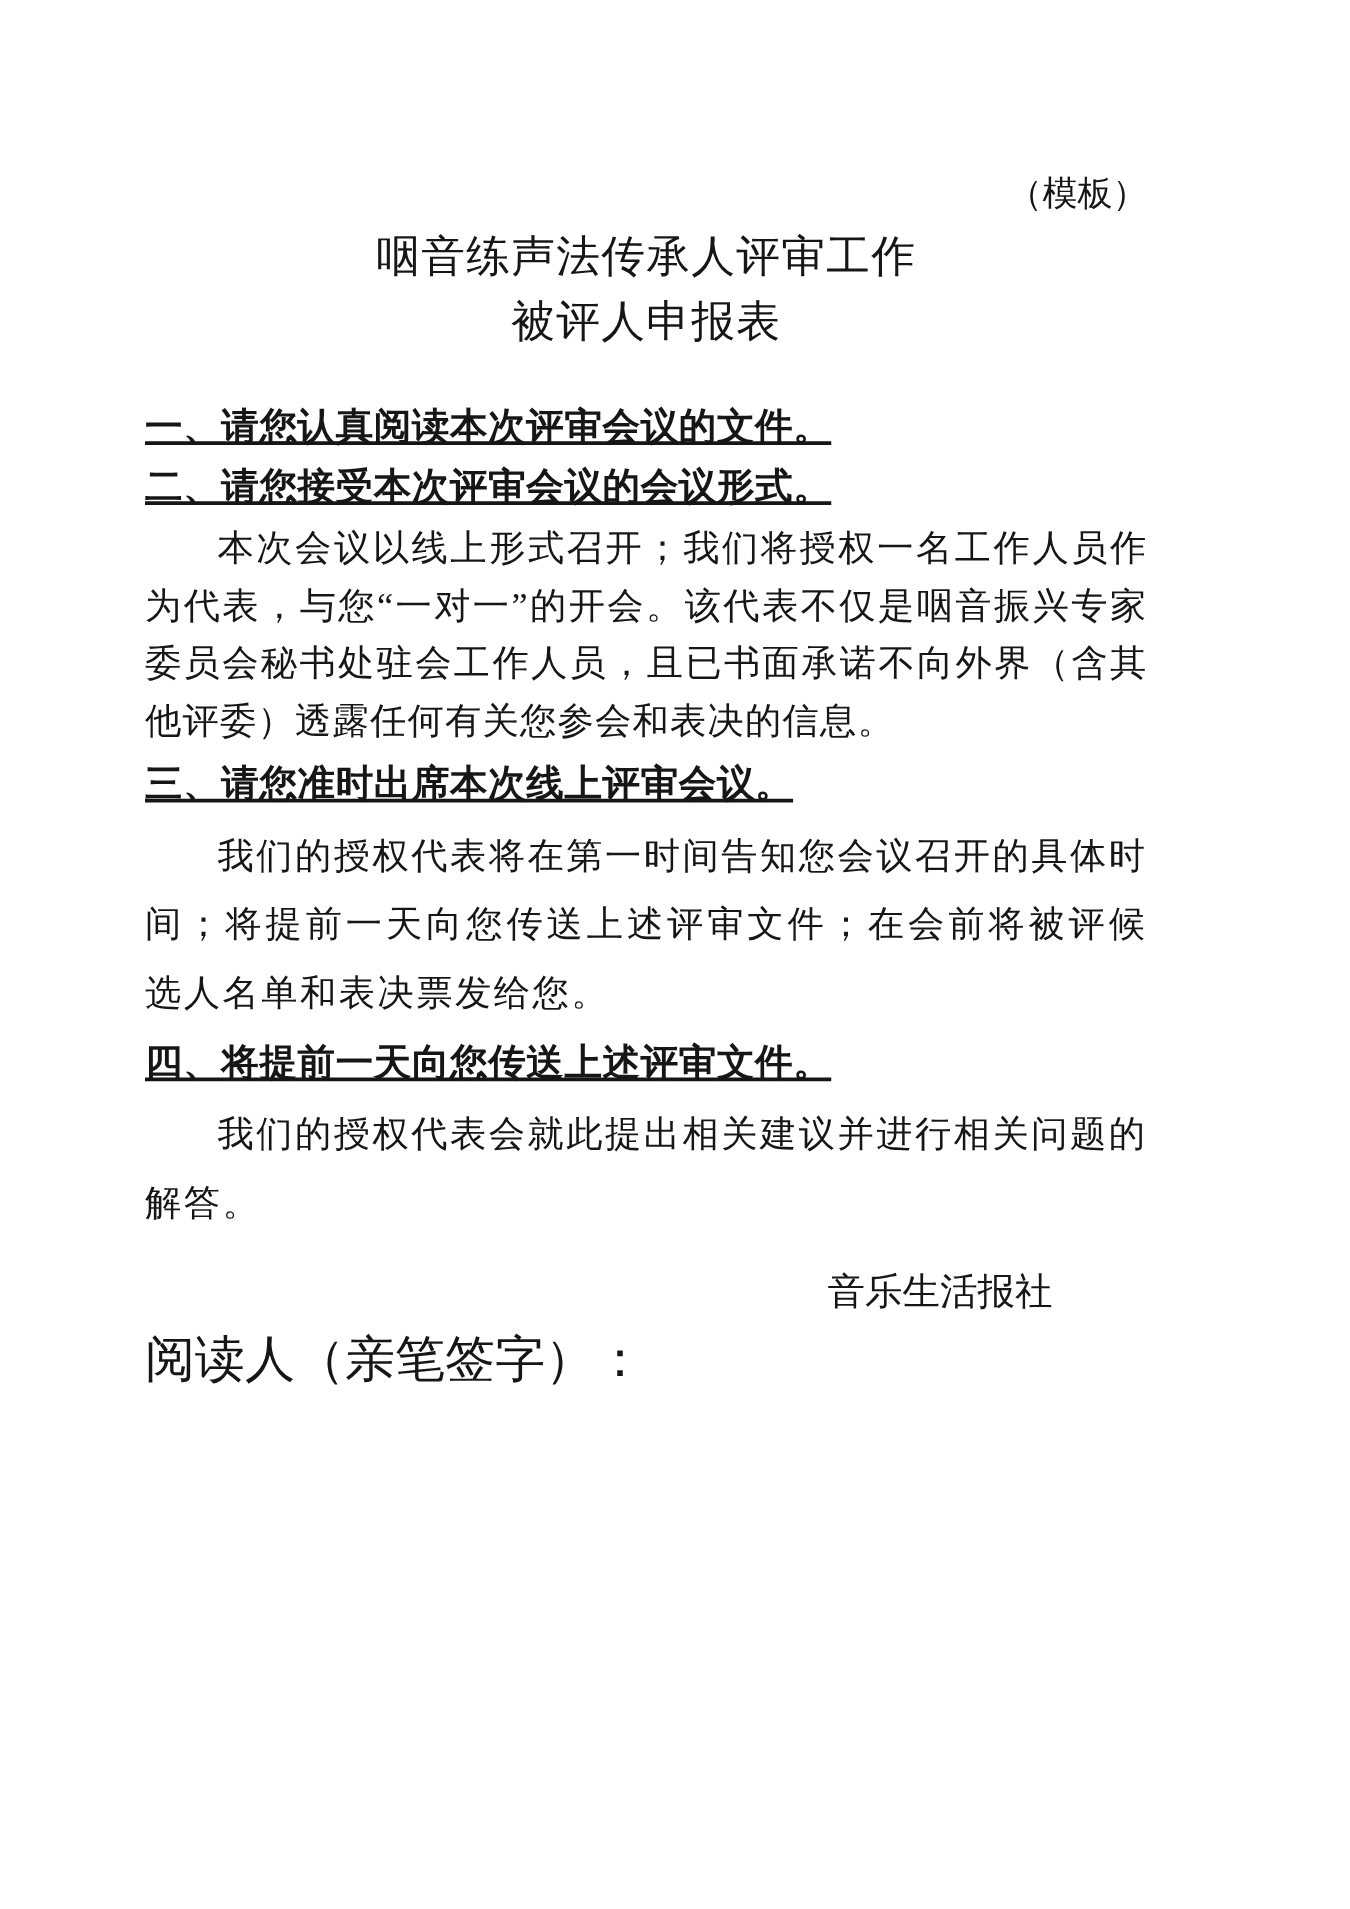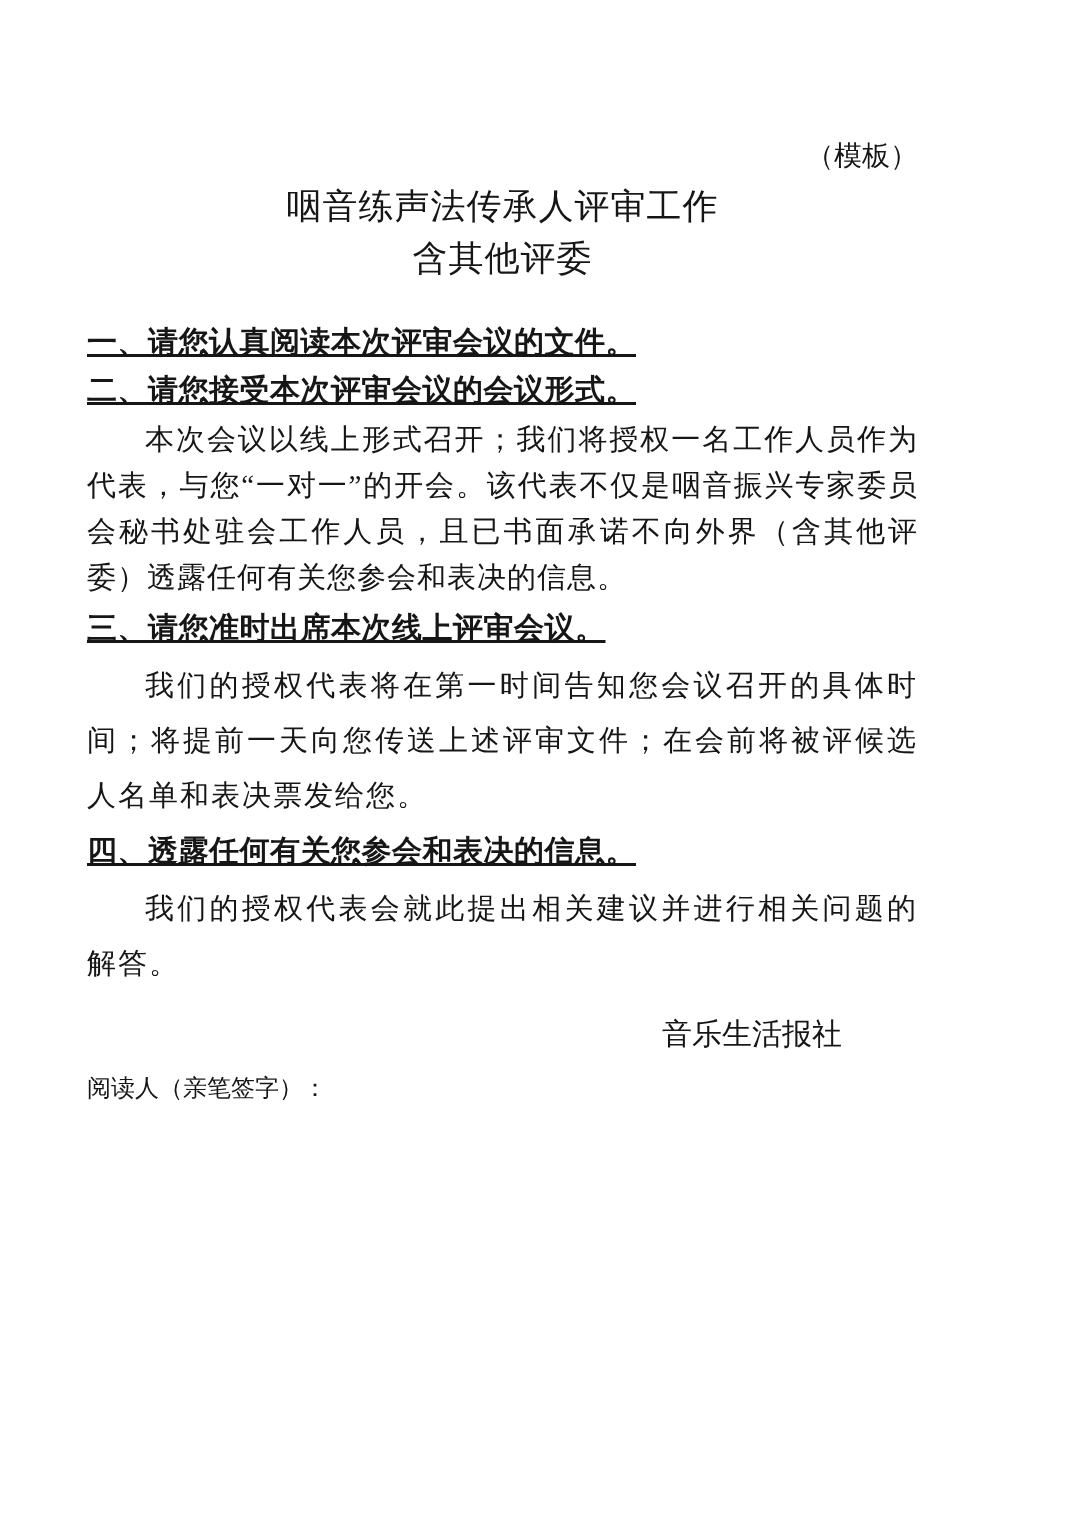--- a/index.html
+++ b/index.html
@@ -7,21 +7,21 @@
     padding: 0;
     background: #ffffff;
   }
   .page {
     position: relative;
     width: 1080px;
     height: 1527px;
     box-sizing: border-box;
     background: #ffffff;
     color: #161616;
-    padding: 138px 162px 0 87px;
+    padding: 138px 162px 0 116px;
     font-family: "Liberation Serif", serif;
     overflow: hidden;
   }
   .tag-line {
     text-align: right;
     font-size: 28px;
     line-height: 36px;
   }
   .doc-title {
     text-align: center;
@@ -67,52 +67,52 @@
     padding-right: 76px;
   }
   .sig-date {
     text-align: right;
     font-size: 30px;
     line-height: 42px;
     padding-right: 84px;
     letter-spacing: 6px;
   }
   .reader-line {
-    font-size: 24px;
+    font-size: 40px;
     line-height: 42px;
     margin-top: 12px;
   }
 </style>
 </head>
 <body>
 
 <div class="page">
 
   <div class="tag-line">（模板）</div>
 
   <div class="doc-title first">咽音练声法传承人评审工作</div>
 
-  <div class="doc-title">含其他评委</div>
+  <div class="doc-title">被评人申报表</div>
 
   <div class="section">
     <div class="section-heading first">一、请您认真阅读本次评审会议的文件。</div>
   </div>
 
   <div class="section">
     <div class="section-heading">二、请您接受本次评审会议的会议形式。</div>
     <p class="body-para">本次会议以线上形式召开；我们将授权一名工作人员作为代表，与您“一对一”的开会。该代表不仅是咽音振兴专家委员会秘书处驻会工作人员，且已书面承诺不向外界（含其他评委）透露任何有关您参会和表决的信息。</p>
   </div>
 
   <div class="section">
     <div class="section-heading">三、请您准时出席本次线上评审会议。</div>
     <p class="body-para wide">我们的授权代表将在第一时间告知您会议召开的具体时间；将提前一天向您传送上述评审文件；在会前将被评候选人名单和表决票发给您。</p>
   </div>
 
   <div class="section">
-    <div class="section-heading">四、透露任何有关您参会和表决的信息。</div>
+    <div class="section-heading">四、将提前一天向您传送上述评审文件。</div>
     <p class="body-para wide">我们的授权代表会就此提出相关建议并进行相关问题的解答。</p>
   </div>
 
   <div class="sig-org">音乐生活报社</div>
 
 
   <div class="reader-line">阅读人（亲笔签字）：</div>
 
 </div>
 

